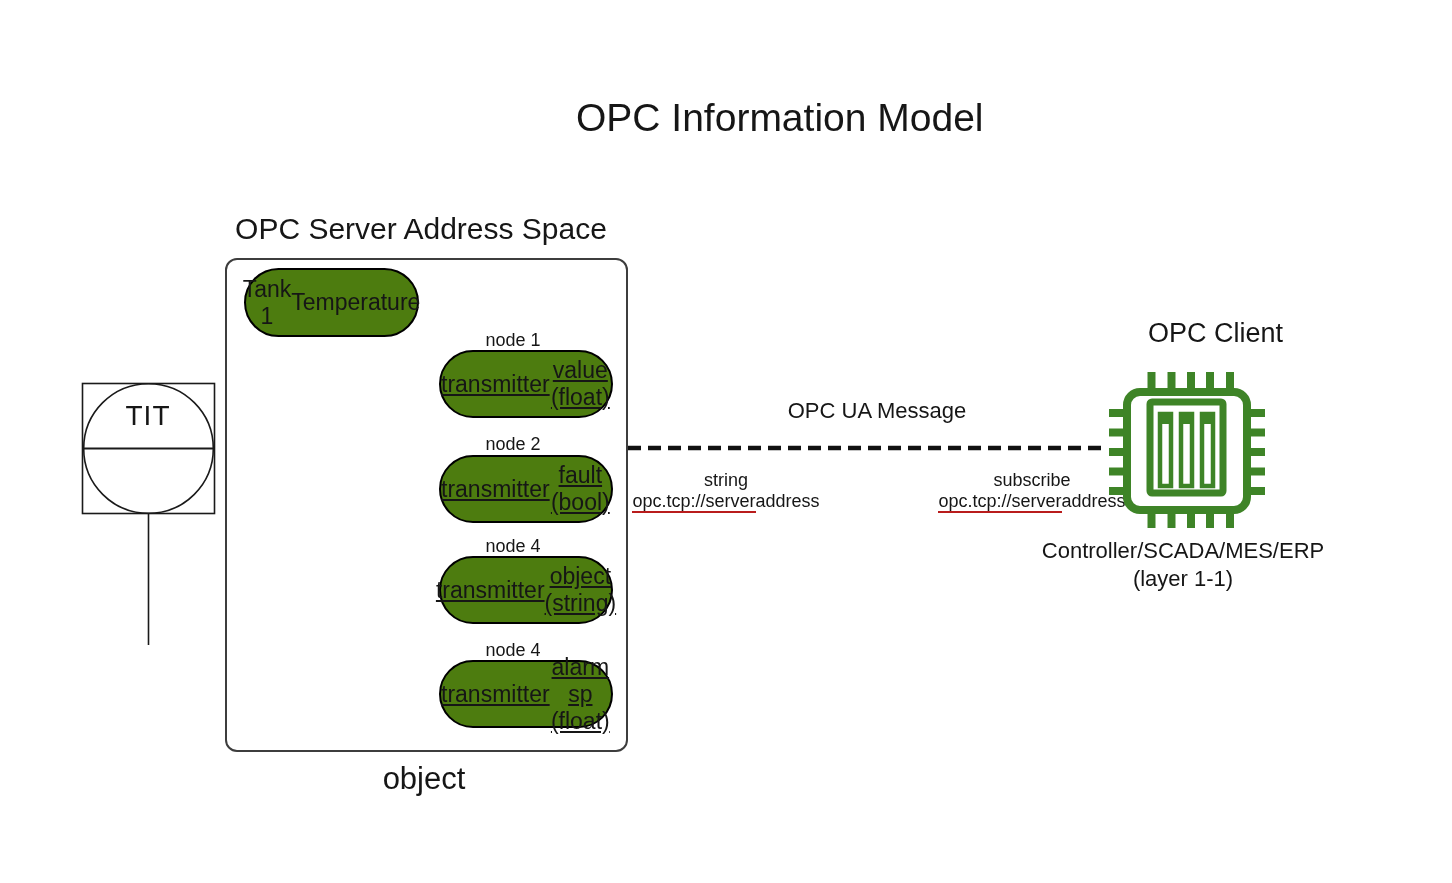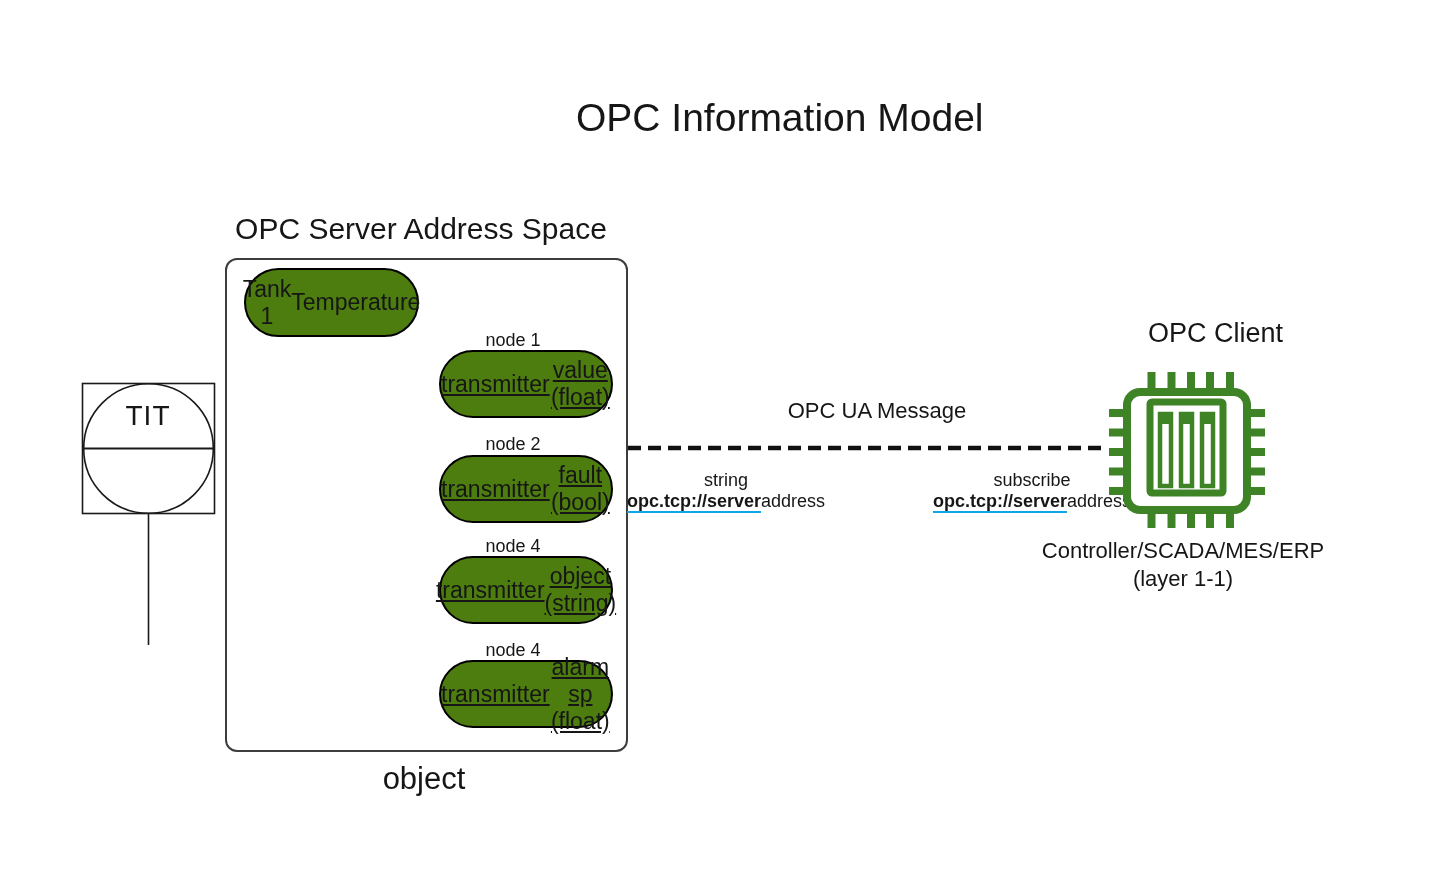--- a/index.html
+++ b/index.html
@@ -16,21 +16,21 @@
   .msg-label{top:398px;left:777px;width:200px;font-size:22px;line-height:25px;text-align:center;white-space:nowrap;}
   
   .server-box{top:258px;left:225px;width:403px;height:494px;border:2px solid #3d3d3d;border-radius:12px;background:#fff;box-sizing:border-box;}
   
   .pill{border:2px solid #000;background:#4d7c0f;box-sizing:border-box;display:flex;flex-direction:row;align-items:center;justify-content:center;font-size:23px;line-height:27px;text-align:center;}
   .tank-pill{top:268px;left:244px;width:175px;height:69px;border-radius:34.5px;}
   .node-pill{left:439px;width:174px;height:68px;border-radius:34px;text-decoration:underline;}
   .node-label{left:426px;width:174px;font-size:18px;line-height:19px;text-align:center;white-space:nowrap;}
   
   .pubsub{top:470px;width:200px;font-size:18px;line-height:21px;text-align:center;white-space:nowrap;}
-  .pubsub .ulink{border-bottom:2px solid #0ea5e9;font-weight:bold;}
+  .pubsub .ulink{border-bottom:2px solid #b91c1c;}
   
   .client-caption{top:537px;left:1033px;width:300px;font-size:22px;line-height:28px;text-align:center;white-space:nowrap;}
   
   .tit-label{top:400px;left:98px;width:100px;font-size:28px;line-height:32px;text-align:center;letter-spacing:1px;}
   svg{display:block;}
   .layer{position:absolute;left:0;top:0;pointer-events:none;}
 </style>
 </head>
 <body>
 

